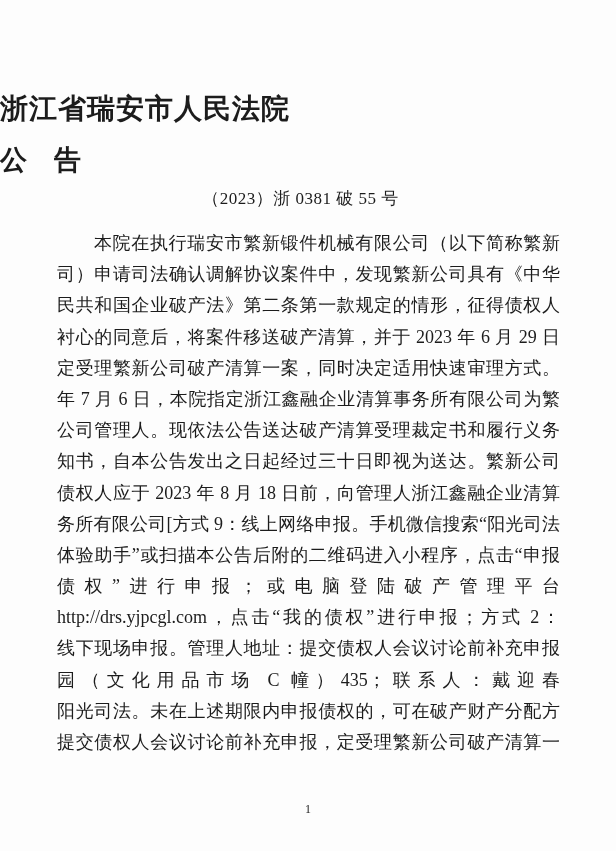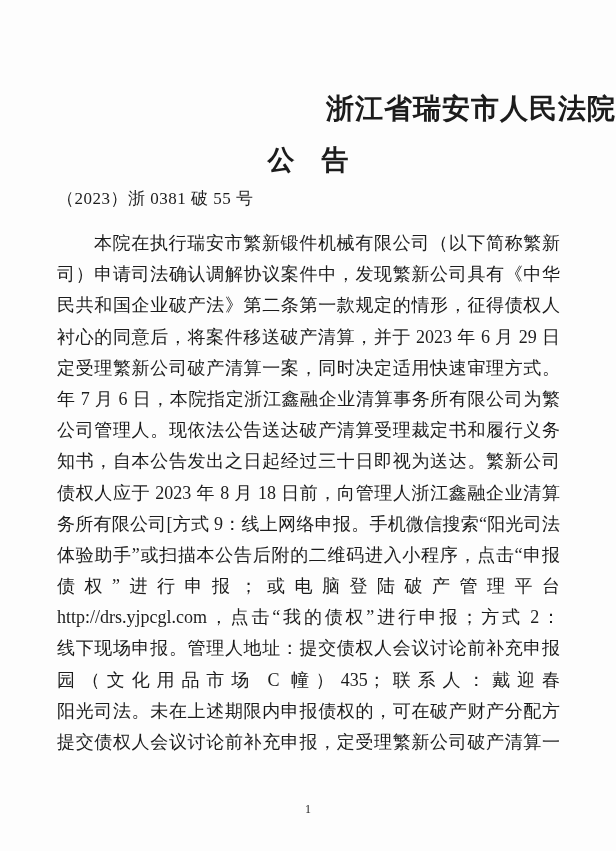--- a/index.html
+++ b/index.html
@@ -14,43 +14,42 @@
     margin: 0;
     background: #fdfdfd;
     color: #1c1c1c;
     font-family: "Liberation Serif", "DejaVu Serif", serif;
     overflow: hidden;
   }
   .court-name {
     position: absolute;
     top: 90px;
     left: 0;
-    right: 0;
+    right: 15px;
     margin: 0;
-    text-align: right;
+    text-align: left;
     font-size: 28px;
     font-weight: 700;
     letter-spacing: 1px;
   }
   .doc-title {
     position: absolute;
     top: 142px;
     left: 0;
     right: 0;
     margin: 0;
-    text-align: center;
     font-size: 27px;
     font-weight: 700;
   }
   .case-number {
     position: absolute;
     top: 187px;
     left: 57px;
     right: 56px;
-    text-align: left;
+    text-align: center;
     padding-right: 16px;
     font-size: 17px;
     letter-spacing: 0.5px;
   }
   .body-block {
     position: absolute;
     top: 228px;
     left: 57px;
     width: 503px;
     font-size: 18px;

